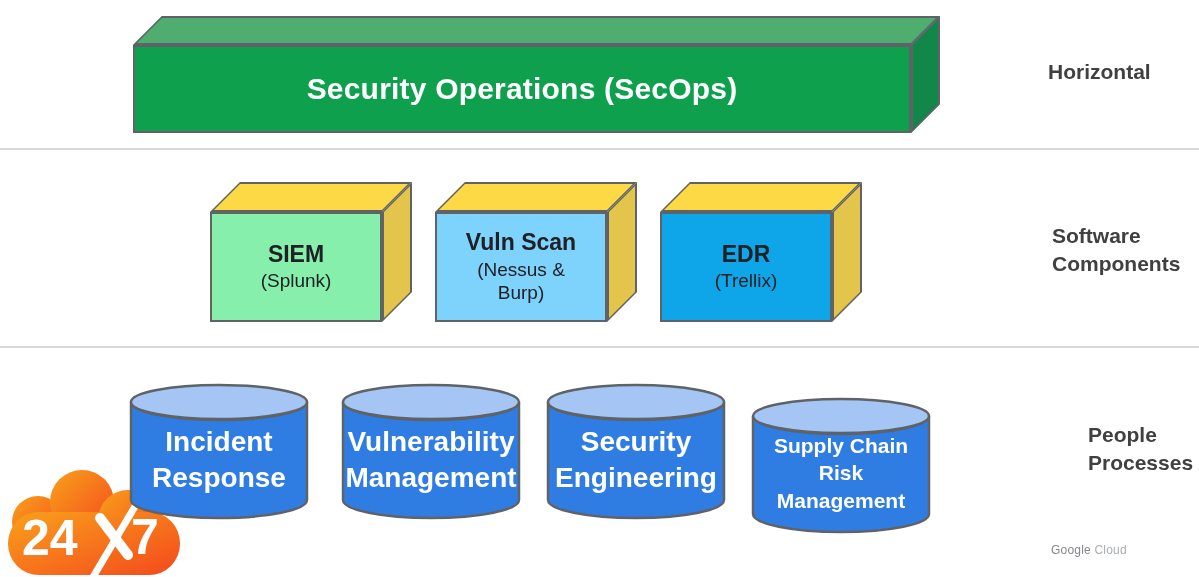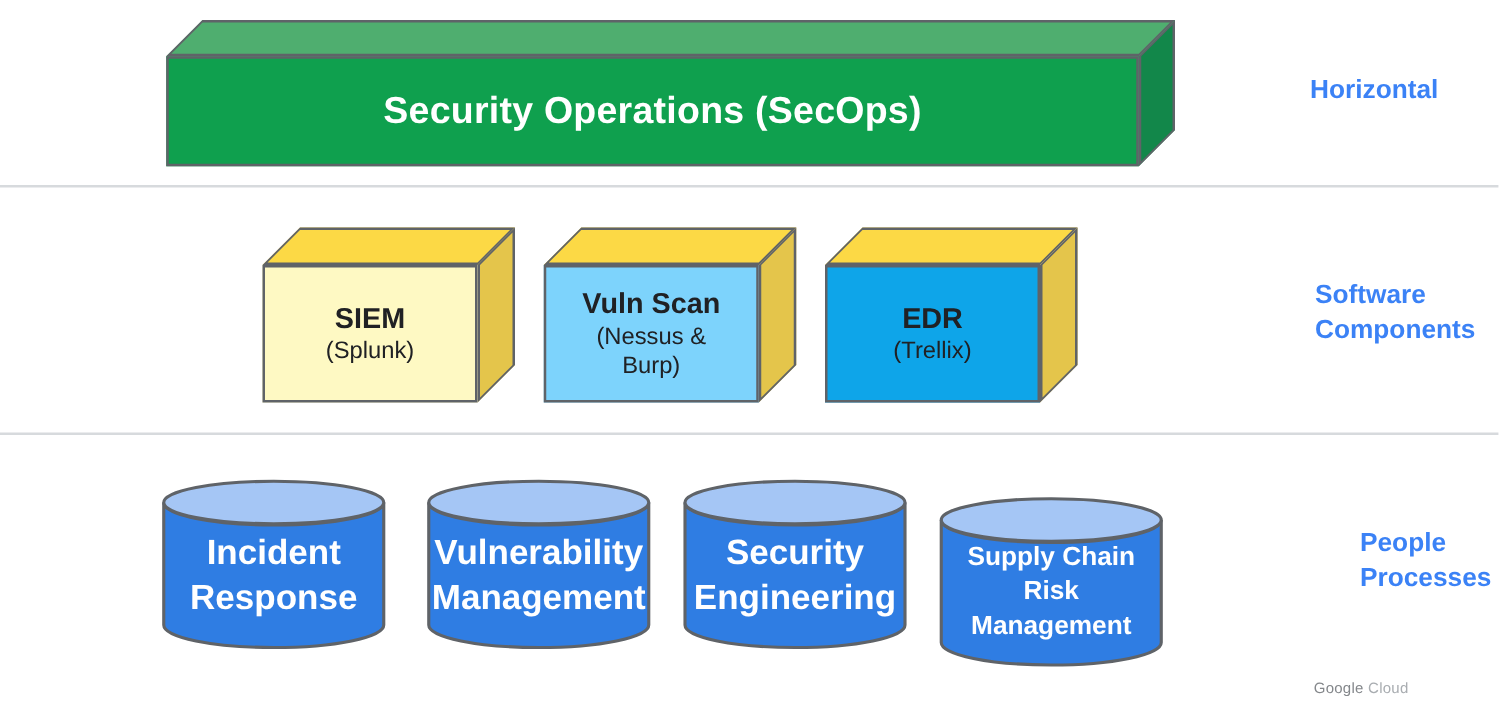--- a/index.html
+++ b/index.html
@@ -35,21 +35,21 @@
   .cyl{position:absolute;z-index:2;}
   .cyl svg{display:block;}
   .cyl-label{
     position:absolute;inset:0;display:flex;align-items:center;justify-content:center;
     text-align:center;color:#fff;font-weight:bold;font-size:28px;line-height:1.3;
     white-space:pre-line;padding-top:16px;box-sizing:border-box;
   }
 
   
   .side-label{
-    position:absolute;font-weight:bold;font-size:21px;color:#3b82f6;
+    position:absolute;font-weight:bold;font-size:21px;color:#404040;
     line-height:1.35;white-space:pre-line;
   }
   .side-label.horizontal{left:1048px;top:58px;}
   .side-label.software{left:1052px;top:222px;}
   .side-label.people{left:1088px;top:421px;}
 
   
   .badge{position:absolute;left:4px;top:468px;width:182px;height:109px;z-index:1;}
 
   
@@ -69,21 +69,21 @@
     <div class="face topf" style="background-color: rgb(79, 174, 111);"></div>
     <div class="face sidef" style="background-color: rgb(18, 135, 74);"></div>
     <div class="face frontf" style="background-color: rgb(15, 160, 78);">
       <div class="bar-title">Security Operations (SecOps)</div>
     </div>
   </div>
 
   <div class="cube" style="--l:210px;--t:212px;--w:160px;--h:110px;--d:30px;">
     <div class="face topf" style="background-color: rgb(252, 217, 69);"></div>
     <div class="face sidef" style="background-color: rgb(228, 197, 75);"></div>
-    <div class="face frontf" style="background-color: #fef9c3; text-align: right;">
+    <div class="face frontf" style="background-color: #86efac; text-align: right;">
       <div class="cube-title">SIEM</div>
       <div class="cube-sub">(Splunk)</div>
     </div>
   </div>
 
   <div class="cube" style="--l:435px;--t:212px;--w:160px;--h:110px;--d:30px;">
     <div class="face topf" style="background-color: rgb(252, 217, 69);"></div>
     <div class="face sidef" style="background-color: rgb(228, 197, 75);"></div>
     <div class="face frontf" style="background-color: #7dd3fc;">
       <div class="cube-title">Vuln Scan</div>
@@ -94,20 +94,42 @@
 
   <div class="cube" style="--l:660px;--t:212px;--w:160px;--h:110px;--d:30px;">
     <div class="face topf" style="background-color: rgb(252, 217, 69);"></div>
     <div class="face sidef" style="background-color: rgb(228, 197, 75);"></div>
     <div class="face frontf" style="background-color: #0ea5e9; text-align: center;">
       <div class="cube-title">EDR</div>
       <div class="cube-sub">(Trellix)</div>
     </div>
   </div>
 
+  <div class="badge">
+    <svg viewBox="0 0 182 109" width="182" height="109">
+      <defs>
+        <linearGradient id="og" x1="0" y1="0" x2="1" y2="1">
+          <stop offset="0" stop-color="#F9A11B"></stop>
+          <stop offset="1" stop-color="#F4491D"></stop>
+        </linearGradient>
+      </defs>
+      <g fill="url(#og)">
+        <circle cx="34" cy="54" r="26"></circle>
+        <circle cx="78" cy="34" r="32"></circle>
+        <circle cx="124" cy="52" r="30"></circle>
+        <rect x="4" y="44" width="172" height="63" rx="31"></rect>
+      </g>
+      <g stroke="#FFFFFF">
+        <line x1="139" y1="25" x2="89" y2="109" stroke-width="7"></line>
+        <line x1="96" y1="50" x2="124" y2="87" stroke-width="10" stroke-linecap="round"></line>
+      </g>
+      <text x="18" y="87" font-size="50" font-weight="bold" fill="#FFFFFF">24</text>
+      <text x="127" y="86" font-size="50" font-weight="bold" fill="#FFFFFF">7</text>
+    </svg>
+  </div>
 
   <div class="cyl" style="left:128px;top:382px;width:182px;height:140px;">
     <svg viewBox="0 0 182 140" width="182" height="140">
       <path d="M3 20 L3 118 A88 18 0 0 0 179 118 L179 20 A88 18 0 0 1 3 20 Z" stroke-width="2.5" stroke="#5F6368" fill="#2F7DE3"></path>
       <ellipse cx="91" cy="20" rx="88" ry="17" stroke-width="2.5" stroke="#5F6368" fill="#A5C6F5"></ellipse>
     </svg>
     <div class="cyl-label">Incident
 Response</div>
   </div>
 

